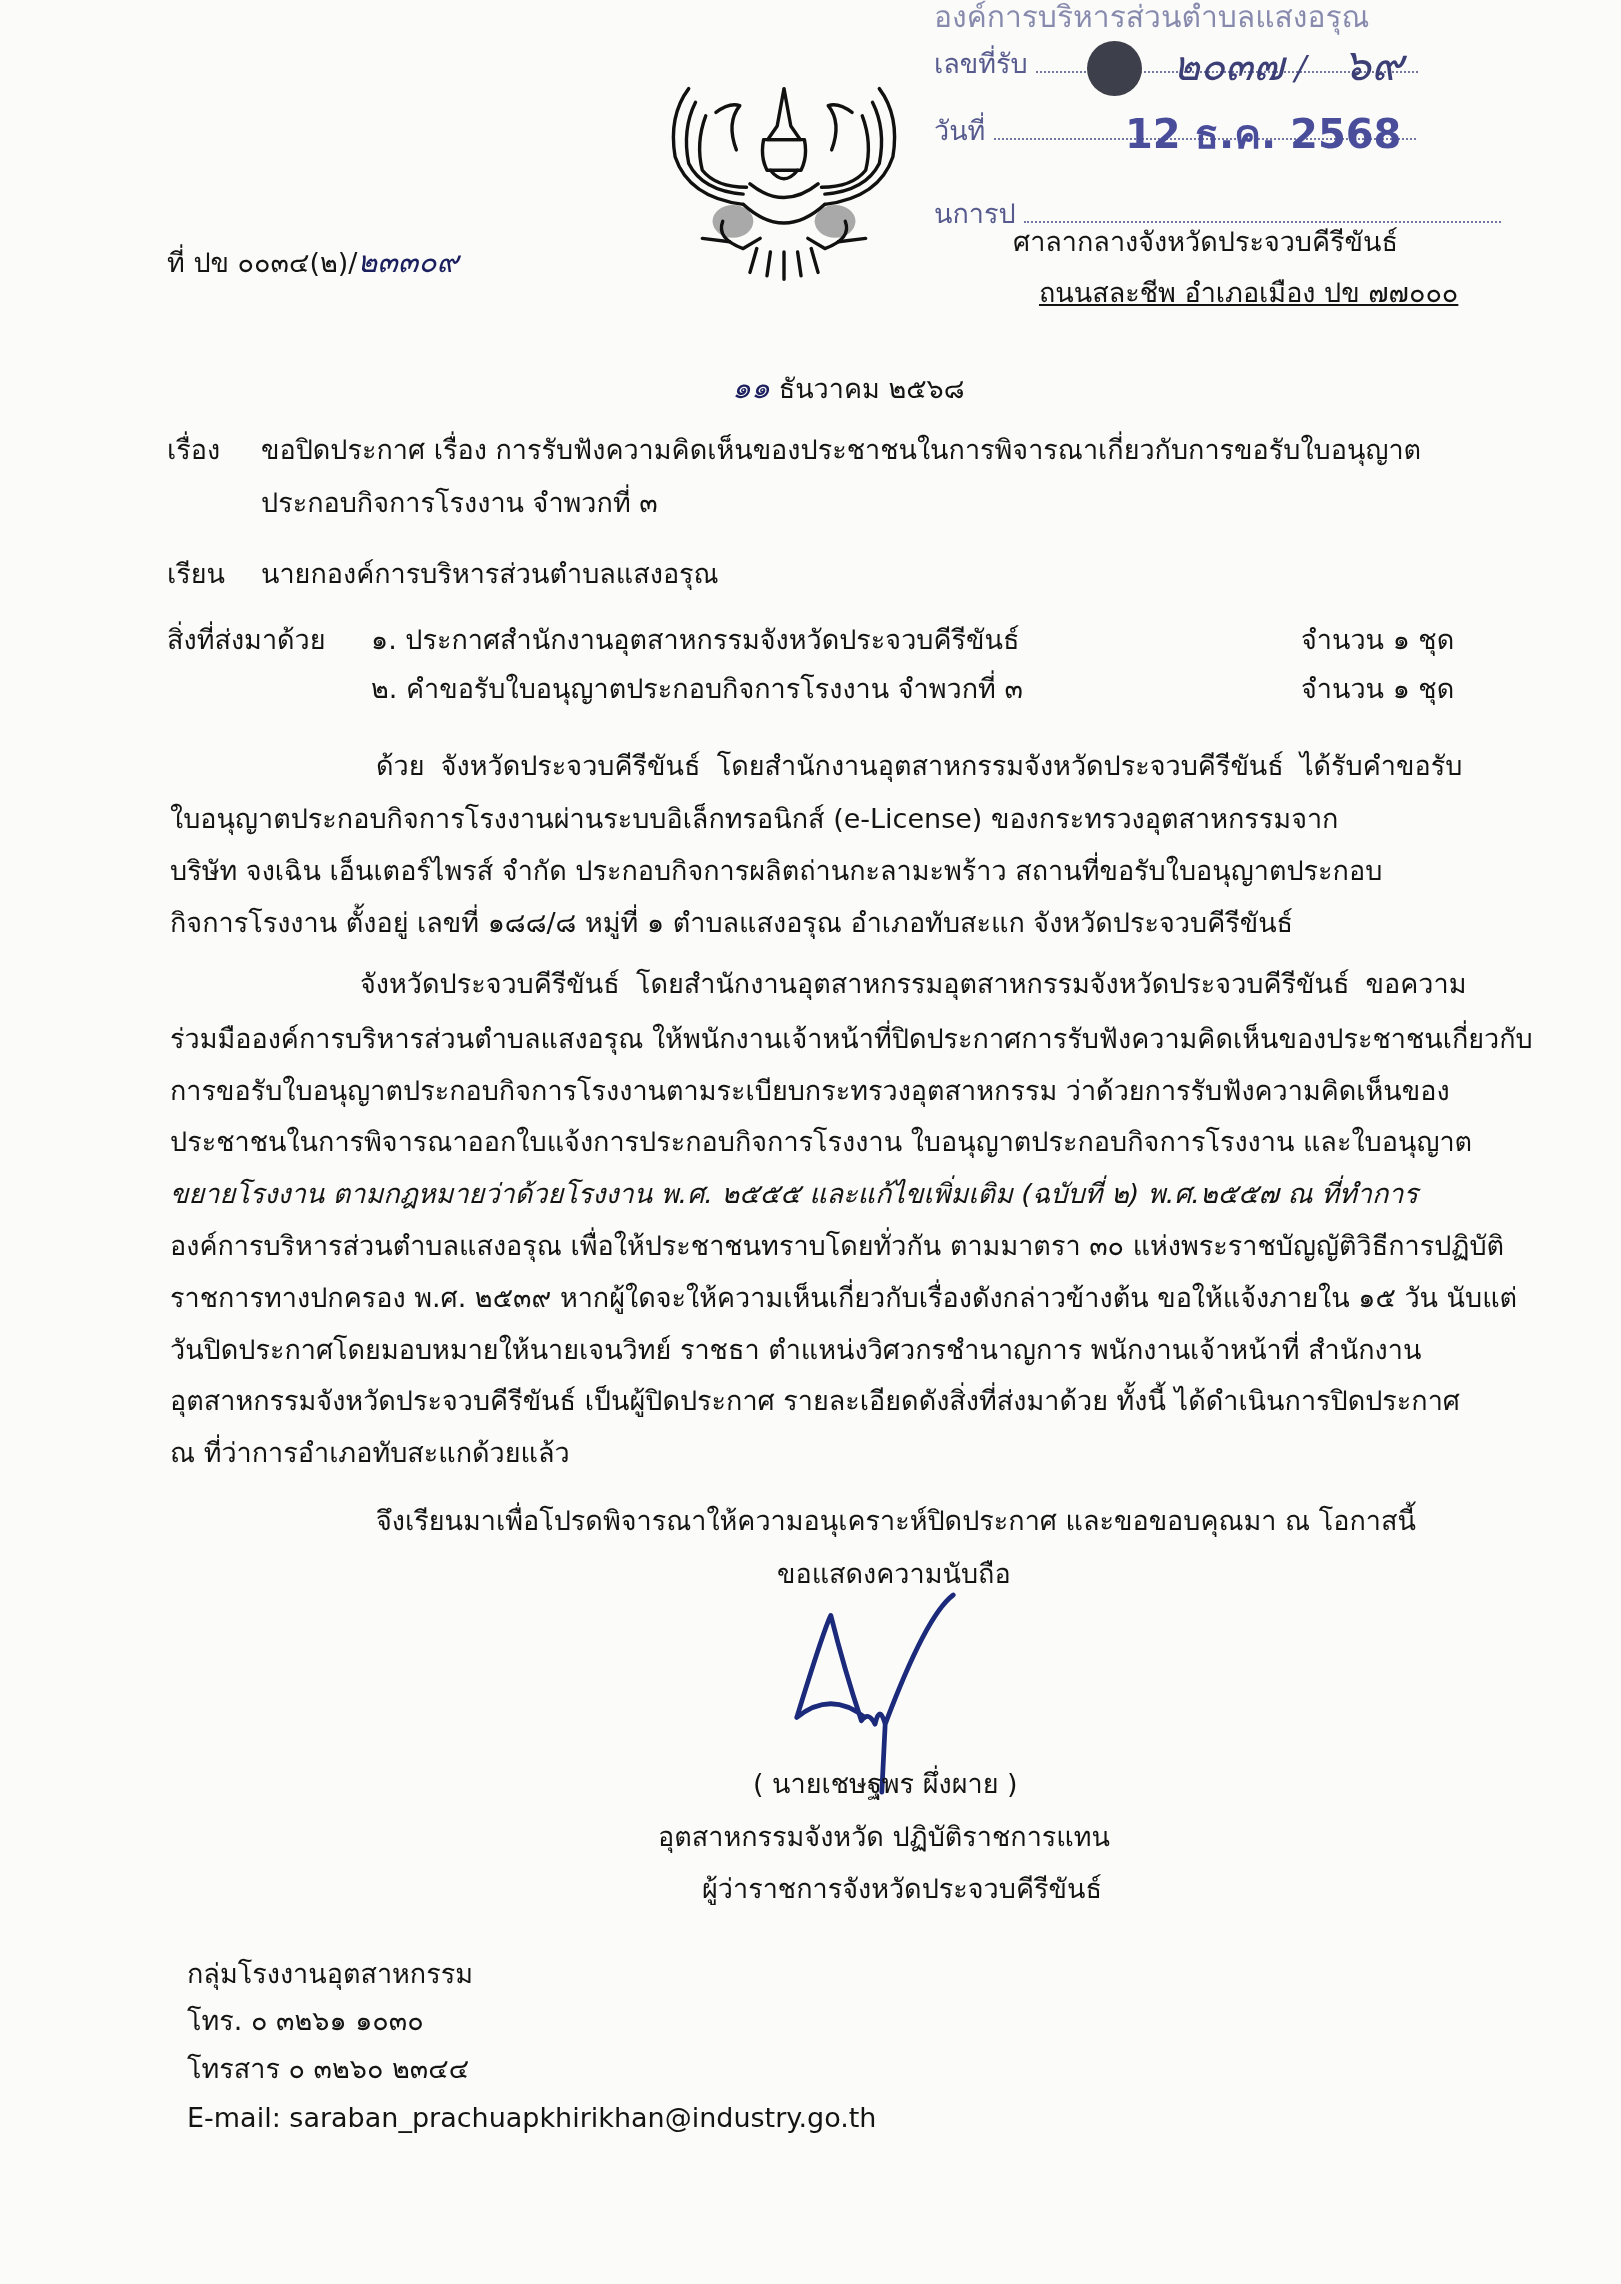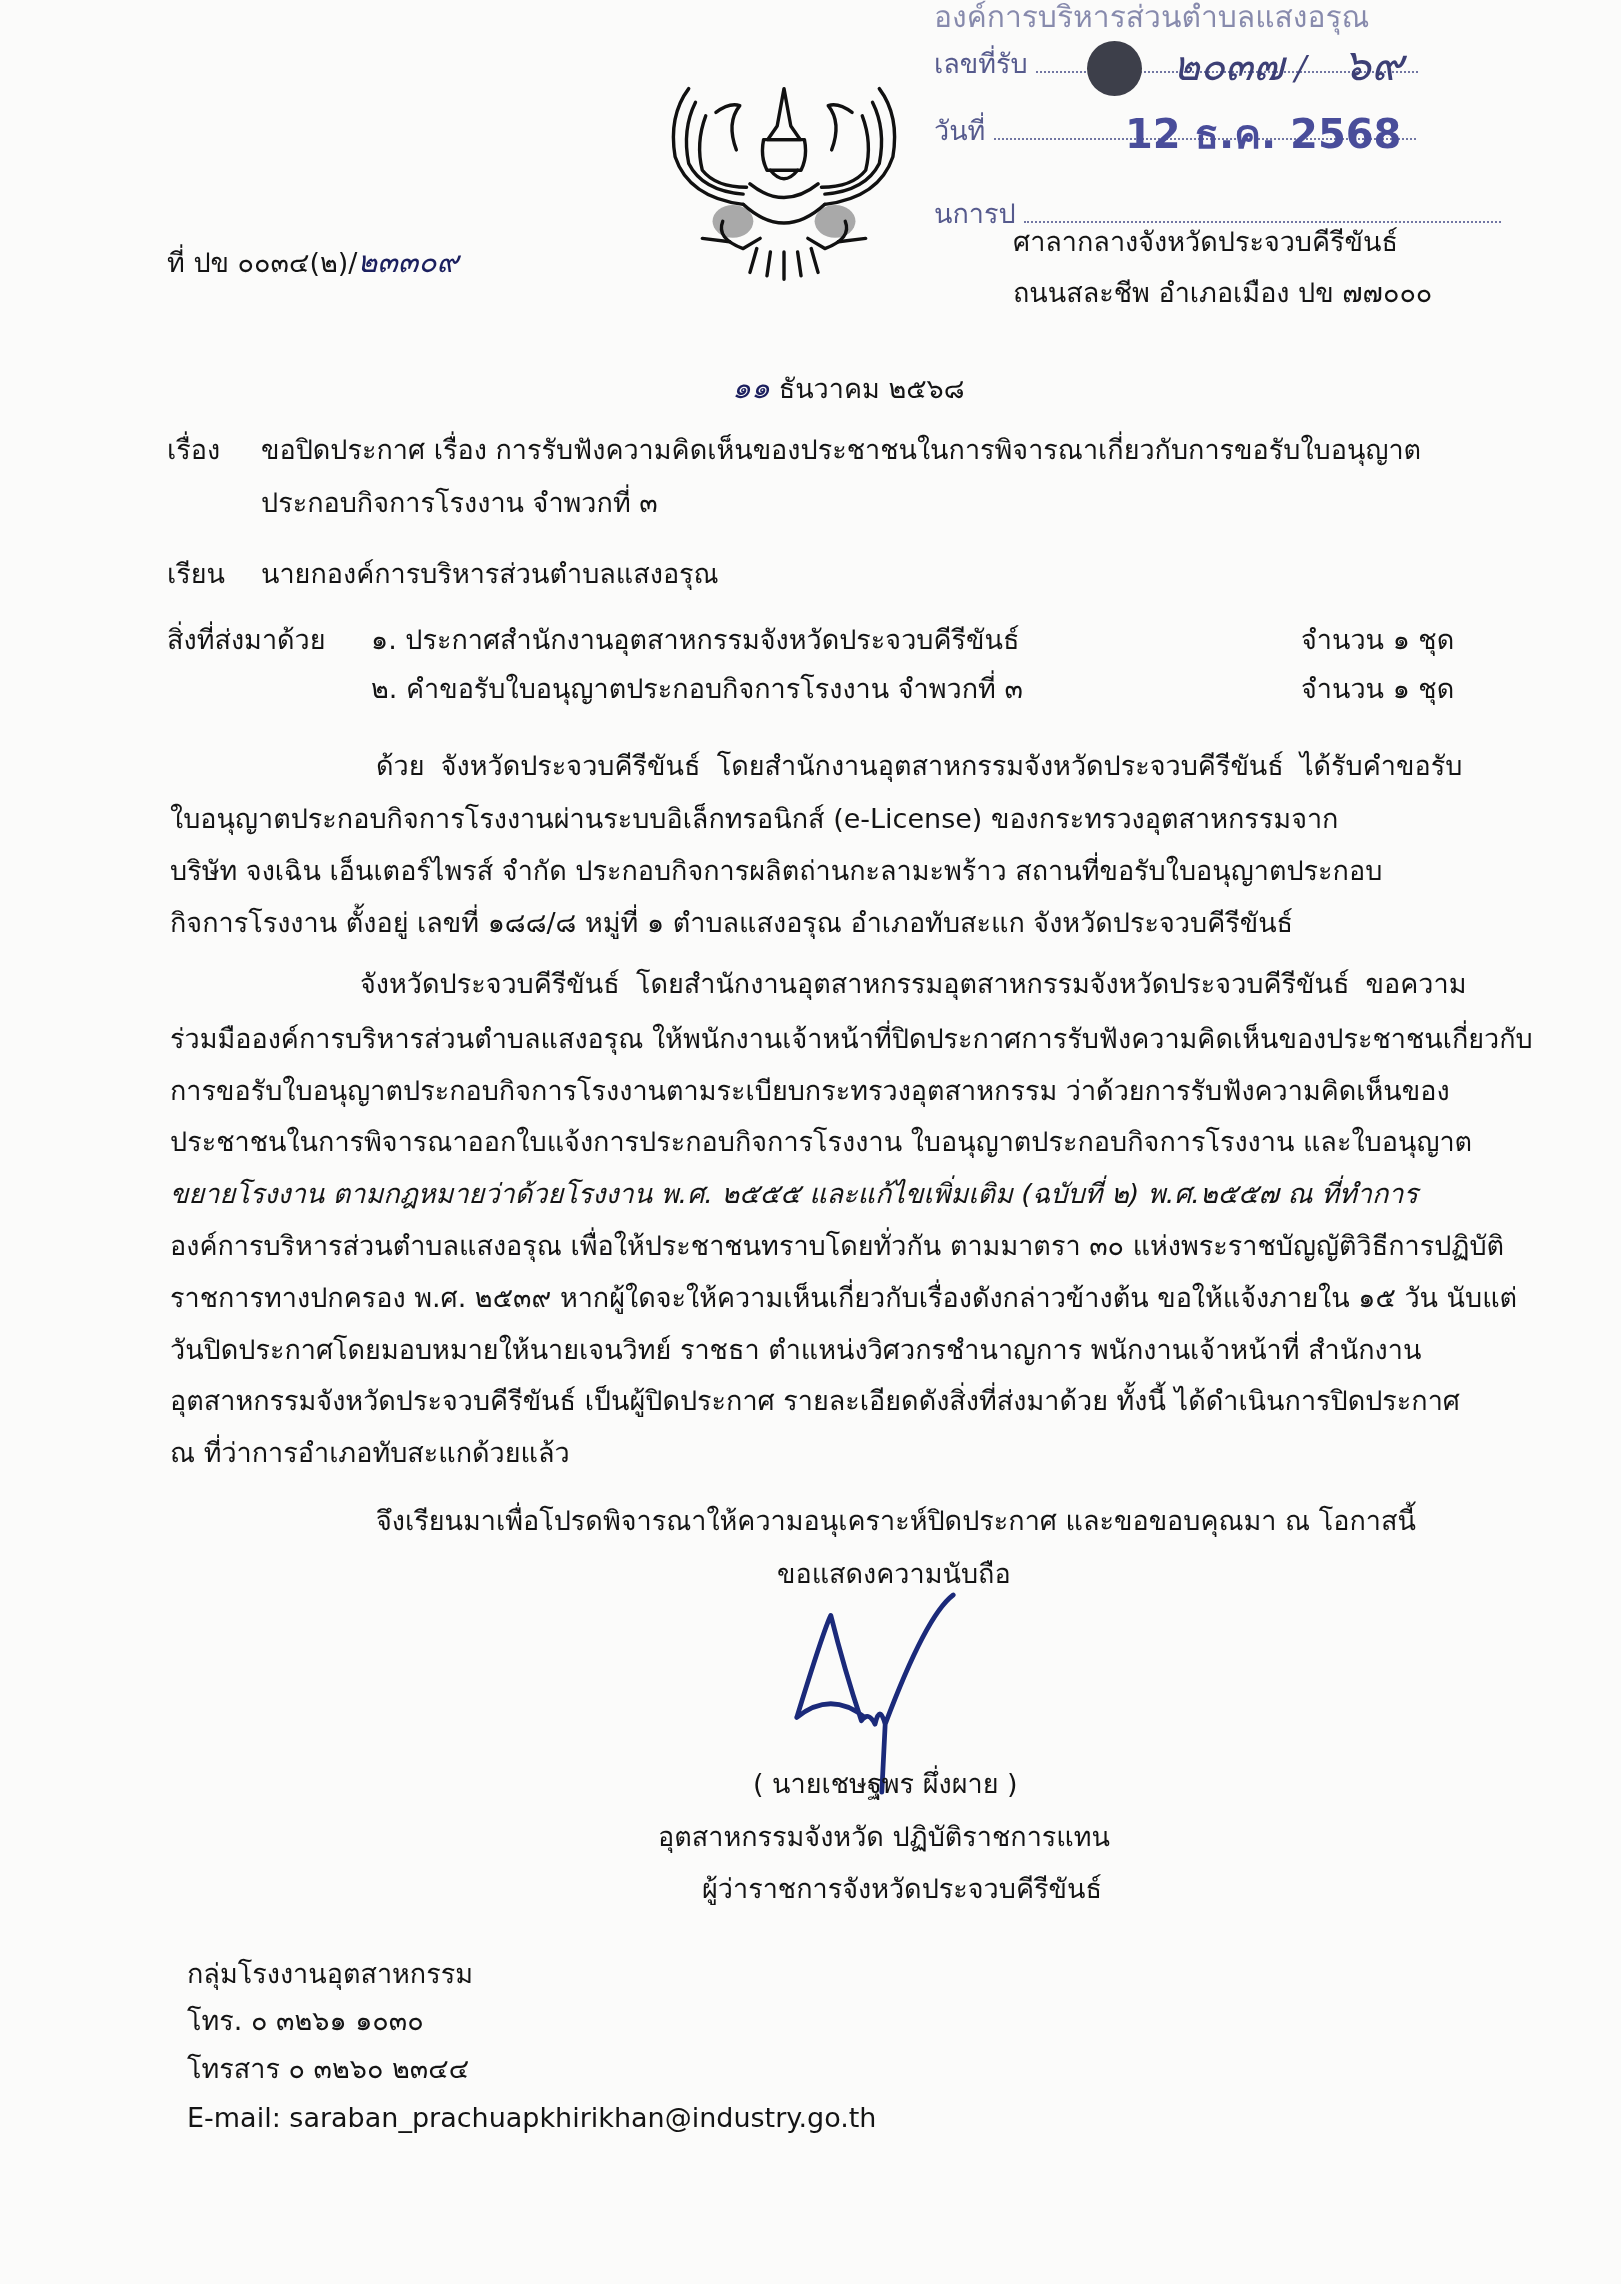--- a/index.html
+++ b/index.html
@@ -84,21 +84,21 @@
     </g>
   </svg>
 </div>
 
 <div class="abs txt" style="left:167px;top:247px;">
   <span>ที่</span>
   <span>ปข ๐๐๓๔(๒)/</span><span class="hand" style="font-size:30px;">๒๓๓๐๙</span>
 </div>
 
 <div class="abs txt" style="left:1013px;top:228px;">ศาลากลางจังหวัดประจวบคีรีขันธ์</div>
-<div class="abs txt" style="left:1013px;top:279px;">ถนนสละชีพ อำเภอเมือง ปข ๗๗๐๐๐</div>
+<div class="abs txt" style="left:1039px;top:279px;text-decoration:underline;">ถนนสละชีพ อำเภอเมือง ปข ๗๗๐๐๐</div>
 
 <div class="abs txt" style="left:732px;top:373px;">
   <span class="hand" style="font-size:30px;">๑๑</span>
   <span>ธันวาคม ๒๕๖๘</span>
 </div>
 
 <div class="abs txt label" style="left:167px;top:436px;">เรื่อง</div>
 <div class="abs txt" style="left:261px;top:436px;">ขอปิดประกาศ เรื่อง การรับฟังความคิดเห็นของประชาชนในการพิจารณาเกี่ยวกับการขอรับใบอนุญาต</div>
 <div class="abs txt" style="left:261px;top:489px;">ประกอบกิจการโรงงาน จำพวกที่ ๓</div>
 

